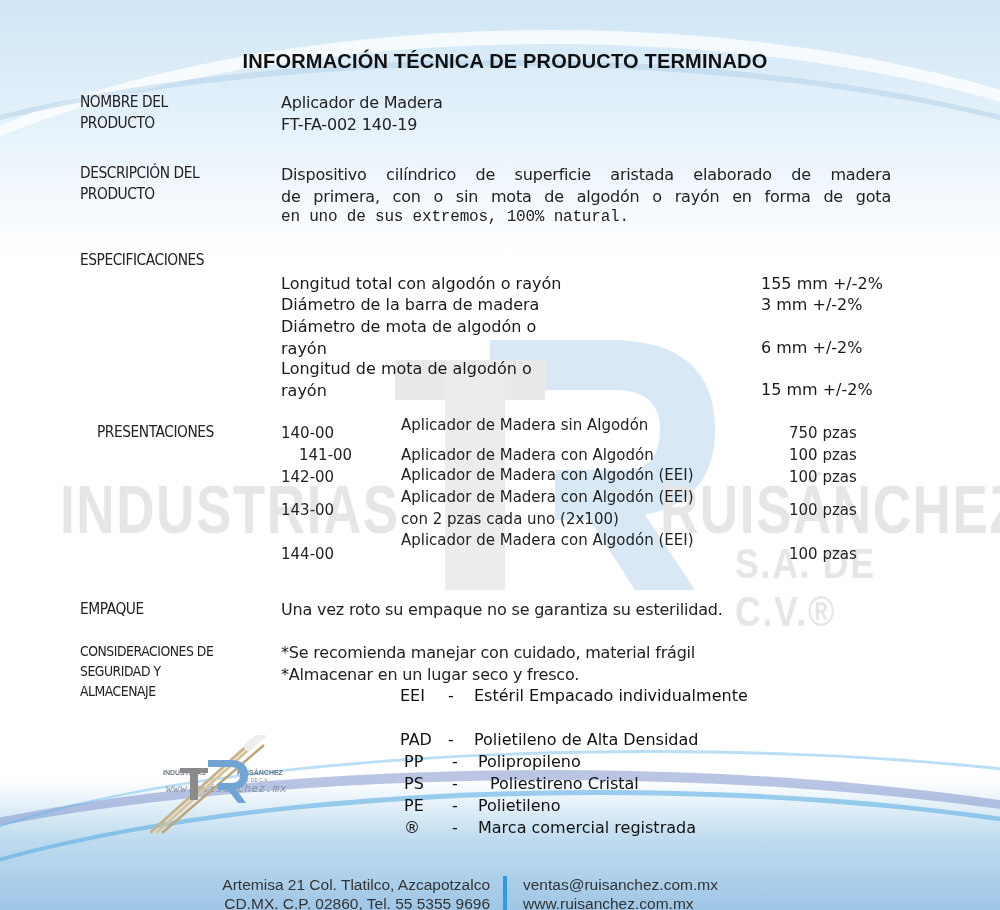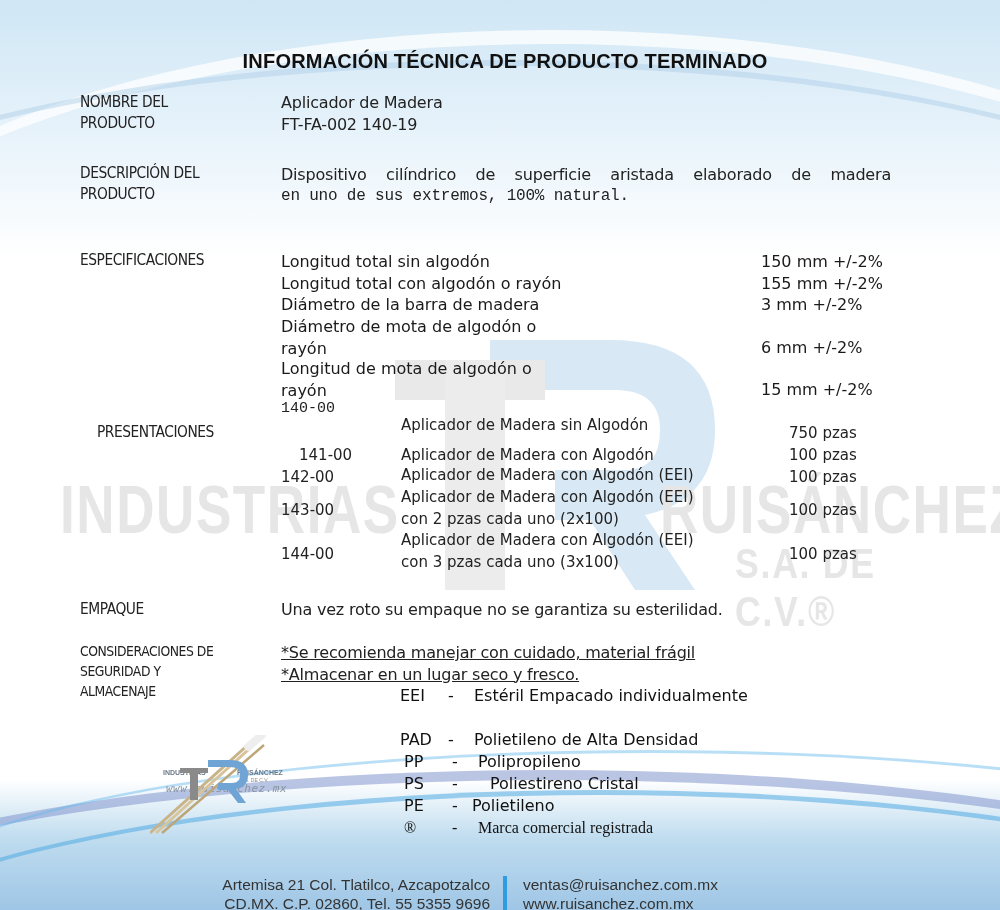--- a/index.html
+++ b/index.html
@@ -99,28 +99,25 @@
     <div>Aplicador de Madera</div>
     <div>FT-FA-002 140-19</div>
   </div>
 
   <div class="lbl" style="left:80px; top:163px;">
     <div>DESCRIPCIÓN DEL</div>
     <div>PRODUCTO</div>
   </div>
   <div class="val desc" style="left:281px; top:164px; width:610px;">
     <span class="desc-line">Dispositivo cilíndrico de superficie aristada elaborado de madera</span>
+    <span class="desc-line">de primera, con o sin mota de algodón o rayón en forma de gota</span>
     <span class="desc-line last">en uno de sus extremos, 100% natural.</span>
   </div>
 
   <div class="lbl" style="left:80px; top:250px;">ESPECIFICACIONES</div>
-  <div class="spec-row" style="top:251px;">
-    <span>Longitud total sin algodón</span>
-    <span class="v">150 mm +/-2%</span>
-  </div>
   <div class="spec-row" style="top:273px;">
     <span>Longitud total con algodón o rayón</span>
     <span class="v">155 mm +/-2%</span>
   </div>
   <div class="spec-row" style="top:294px;">
     <span>Diámetro de la barra de madera</span>
     <span class="v">3 mm +/-2%</span>
   </div>
   <div class="spec-row" style="top:316px;">
     <div>Diámetro de mota de algodón o</div>
@@ -128,21 +125,21 @@
     <span class="v" style="top:21px;">6 mm +/-2%</span>
   </div>
   <div class="spec-row" style="top:358px;">
     <div>Longitud de mota de algodón o</div>
     <div>rayón</div>
     <span class="v" style="top:21px;">15 mm +/-2%</span>
   </div>
 
   <div class="lbl" style="left:97px; top:422px;">PRESENTACIONES</div>
 
-  <div class="pres" style="left:281px; top:400px;font-family:Liberation Mono, monospace;">140-00</div>
+  <div class="pres" style="left:281px; top:424px;">140-00</div>
   <div class="pres" style="left:401px; top:416px;">Aplicador de Madera sin Algodón</div>
   <div class="pres" style="left:789px; top:424px;">750 pzas</div>
 
   <div class="pres" style="left:281px; top:446px;margin-left:18px;">141-00</div>
   <div class="pres" style="left:401px; top:446px;">Aplicador de Madera con Algodón</div>
   <div class="pres" style="left:789px; top:446px;">100 pzas</div>
 
   <div class="pres" style="left:281px; top:468px;">142-00</div>
   <div class="pres" style="left:401px; top:466px;">Aplicador de Madera con Algodón (EEI)</div>
   <div class="pres" style="left:789px; top:468px;">100 pzas</div>
@@ -150,53 +147,52 @@
   <div class="pres" style="left:281px; top:501px;">143-00</div>
   <div class="pres" style="left:401px; top:488px;">
     <div>Aplicador de Madera con Algodón (EEI)</div>
     <div style="margin-top:4px;">con 2 pzas cada uno (2x100)</div>
   </div>
   <div class="pres" style="left:789px; top:501px;">100 pzas</div>
 
   <div class="pres" style="left:281px; top:545px;">144-00</div>
   <div class="pres" style="left:401px; top:531px;">
     <div>Aplicador de Madera con Algodón (EEI)</div>
-    <div style="margin-top:4px;">con 3 pzas cada uno (3x100)</div>
   </div>
   <div class="pres" style="left:789px; top:545px;">100 pzas</div>
 
   <div class="lbl" style="left:80px; top:599px;">EMPAQUE</div>
   <div class="val" style="left:281px; top:599px;text-align:center;">Una vez roto su empaque no se garantiza su esterilidad.</div>
 
   <div class="lbl small" style="left:80px; top:641px;">
     <div>CONSIDERACIONES DE</div>
     <div>SEGURIDAD Y</div>
     <div>ALMACENAJE</div>
   </div>
-  <div class="val" style="left:281px; top:642px;text-decoration:underline;">
+  <div class="val" style="left:281px; top:642px;">
     <div>*Se recomienda manejar con cuidado, material frágil</div>
     <div>*Almacenar en un lugar seco y fresco.</div>
   </div>
 
   <div class="abbr-row" style="top:685px;">
     <span class="k">EEI</span><span class="d">-</span><span style="margin-left:6px;">Estéril Empacado individualmente</span>
   </div>
   <div class="abbr-row" style="top:729px;">
     <span class="k">PAD</span><span class="d">-</span><span style="margin-left:6px;margin-top:31px;">Polietileno de Alta Densidad</span>
   </div>
   <div class="abbr-row" style="top:751px; left:404px;">
     <span class="k">PP</span><span class="d">-</span><span style="margin-left:6px;">Polipropileno</span>
   </div>
   <div class="abbr-row" style="top:773px; left:404px;">
     <span class="k">PS</span><span class="d">-</span><span style="margin-left:18px;">Poliestireno Cristal</span>
   </div>
   <div class="abbr-row" style="top:795px; left:404px;">
-    <span class="k">PE</span><span class="d">-</span><span style="">Polietileno</span>
-  </div>
-  <div class="abbr-row" style="top:817px; left:404px;font-family:Liberation Serif, serif;">
+    <span class="k">PE</span><span class="d">-</span><span style="margin-left:6px;">Polietileno</span>
+  </div>
+  <div class="abbr-row" style="top:817px; left:404px;">
     <span class="k">®</span><span class="d">-</span><span style="margin-left:6px;">Marca comercial registrada</span>
   </div>
 
   <svg class="logo-small" viewBox="0 0 230 100">
     <line x1="0" y1="98" x2="100" y2="8" stroke="#c9b48a" stroke-width="3"></line>
     <line x1="6" y1="98" x2="108" y2="6" stroke="#d8c49b" stroke-width="3"></line>
     <line x1="12" y1="98" x2="114" y2="10" stroke="#bda678" stroke-width="2.5"></line>
     <rect x="92" y="2" width="26" height="8" rx="4" fill="#eeeeee" transform="rotate(-40 105 6)"></rect>
     <path d="M58 25 L80 25 Q98 25 98 40 Q98 52 86 54 L96 68 L88 68 L78 55 L68 55 L68 48 L82 48 Q90 48 90 40 Q90 32 80 32 L58 32 Z" fill="#6fa4d4"></path>
     <rect x="30" y="33" width="28" height="5" fill="#8a8a8a"></rect>

